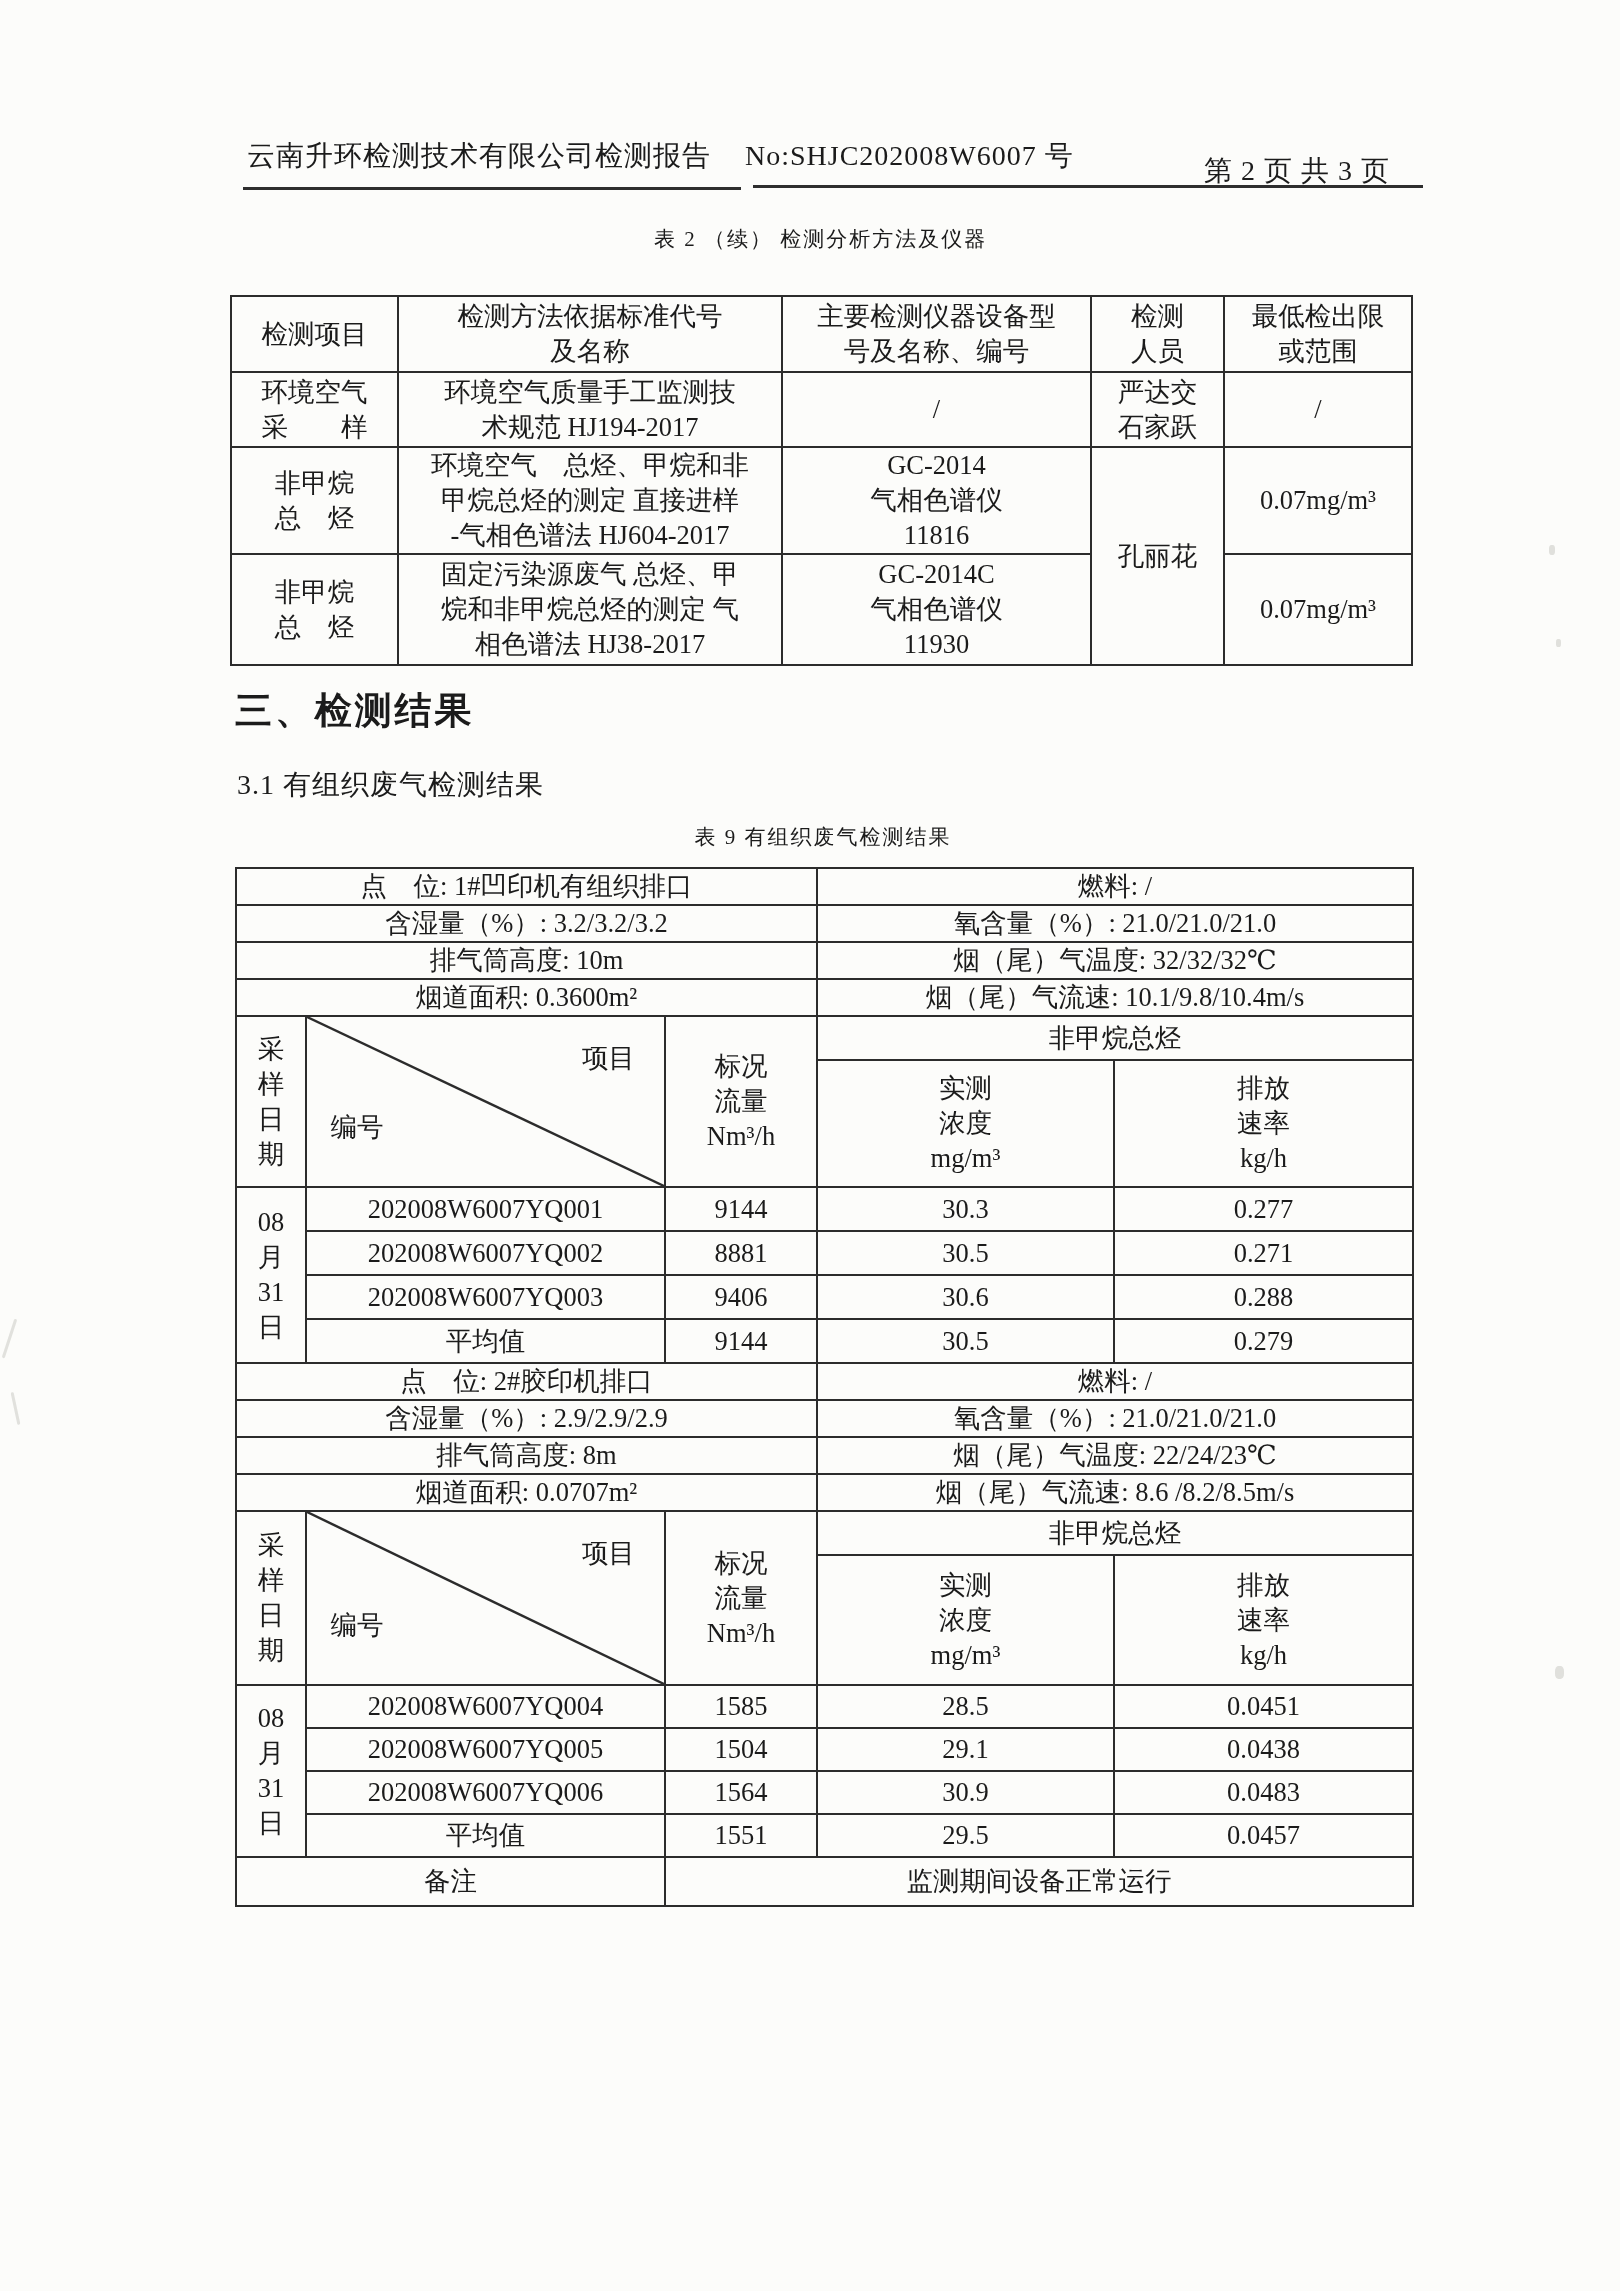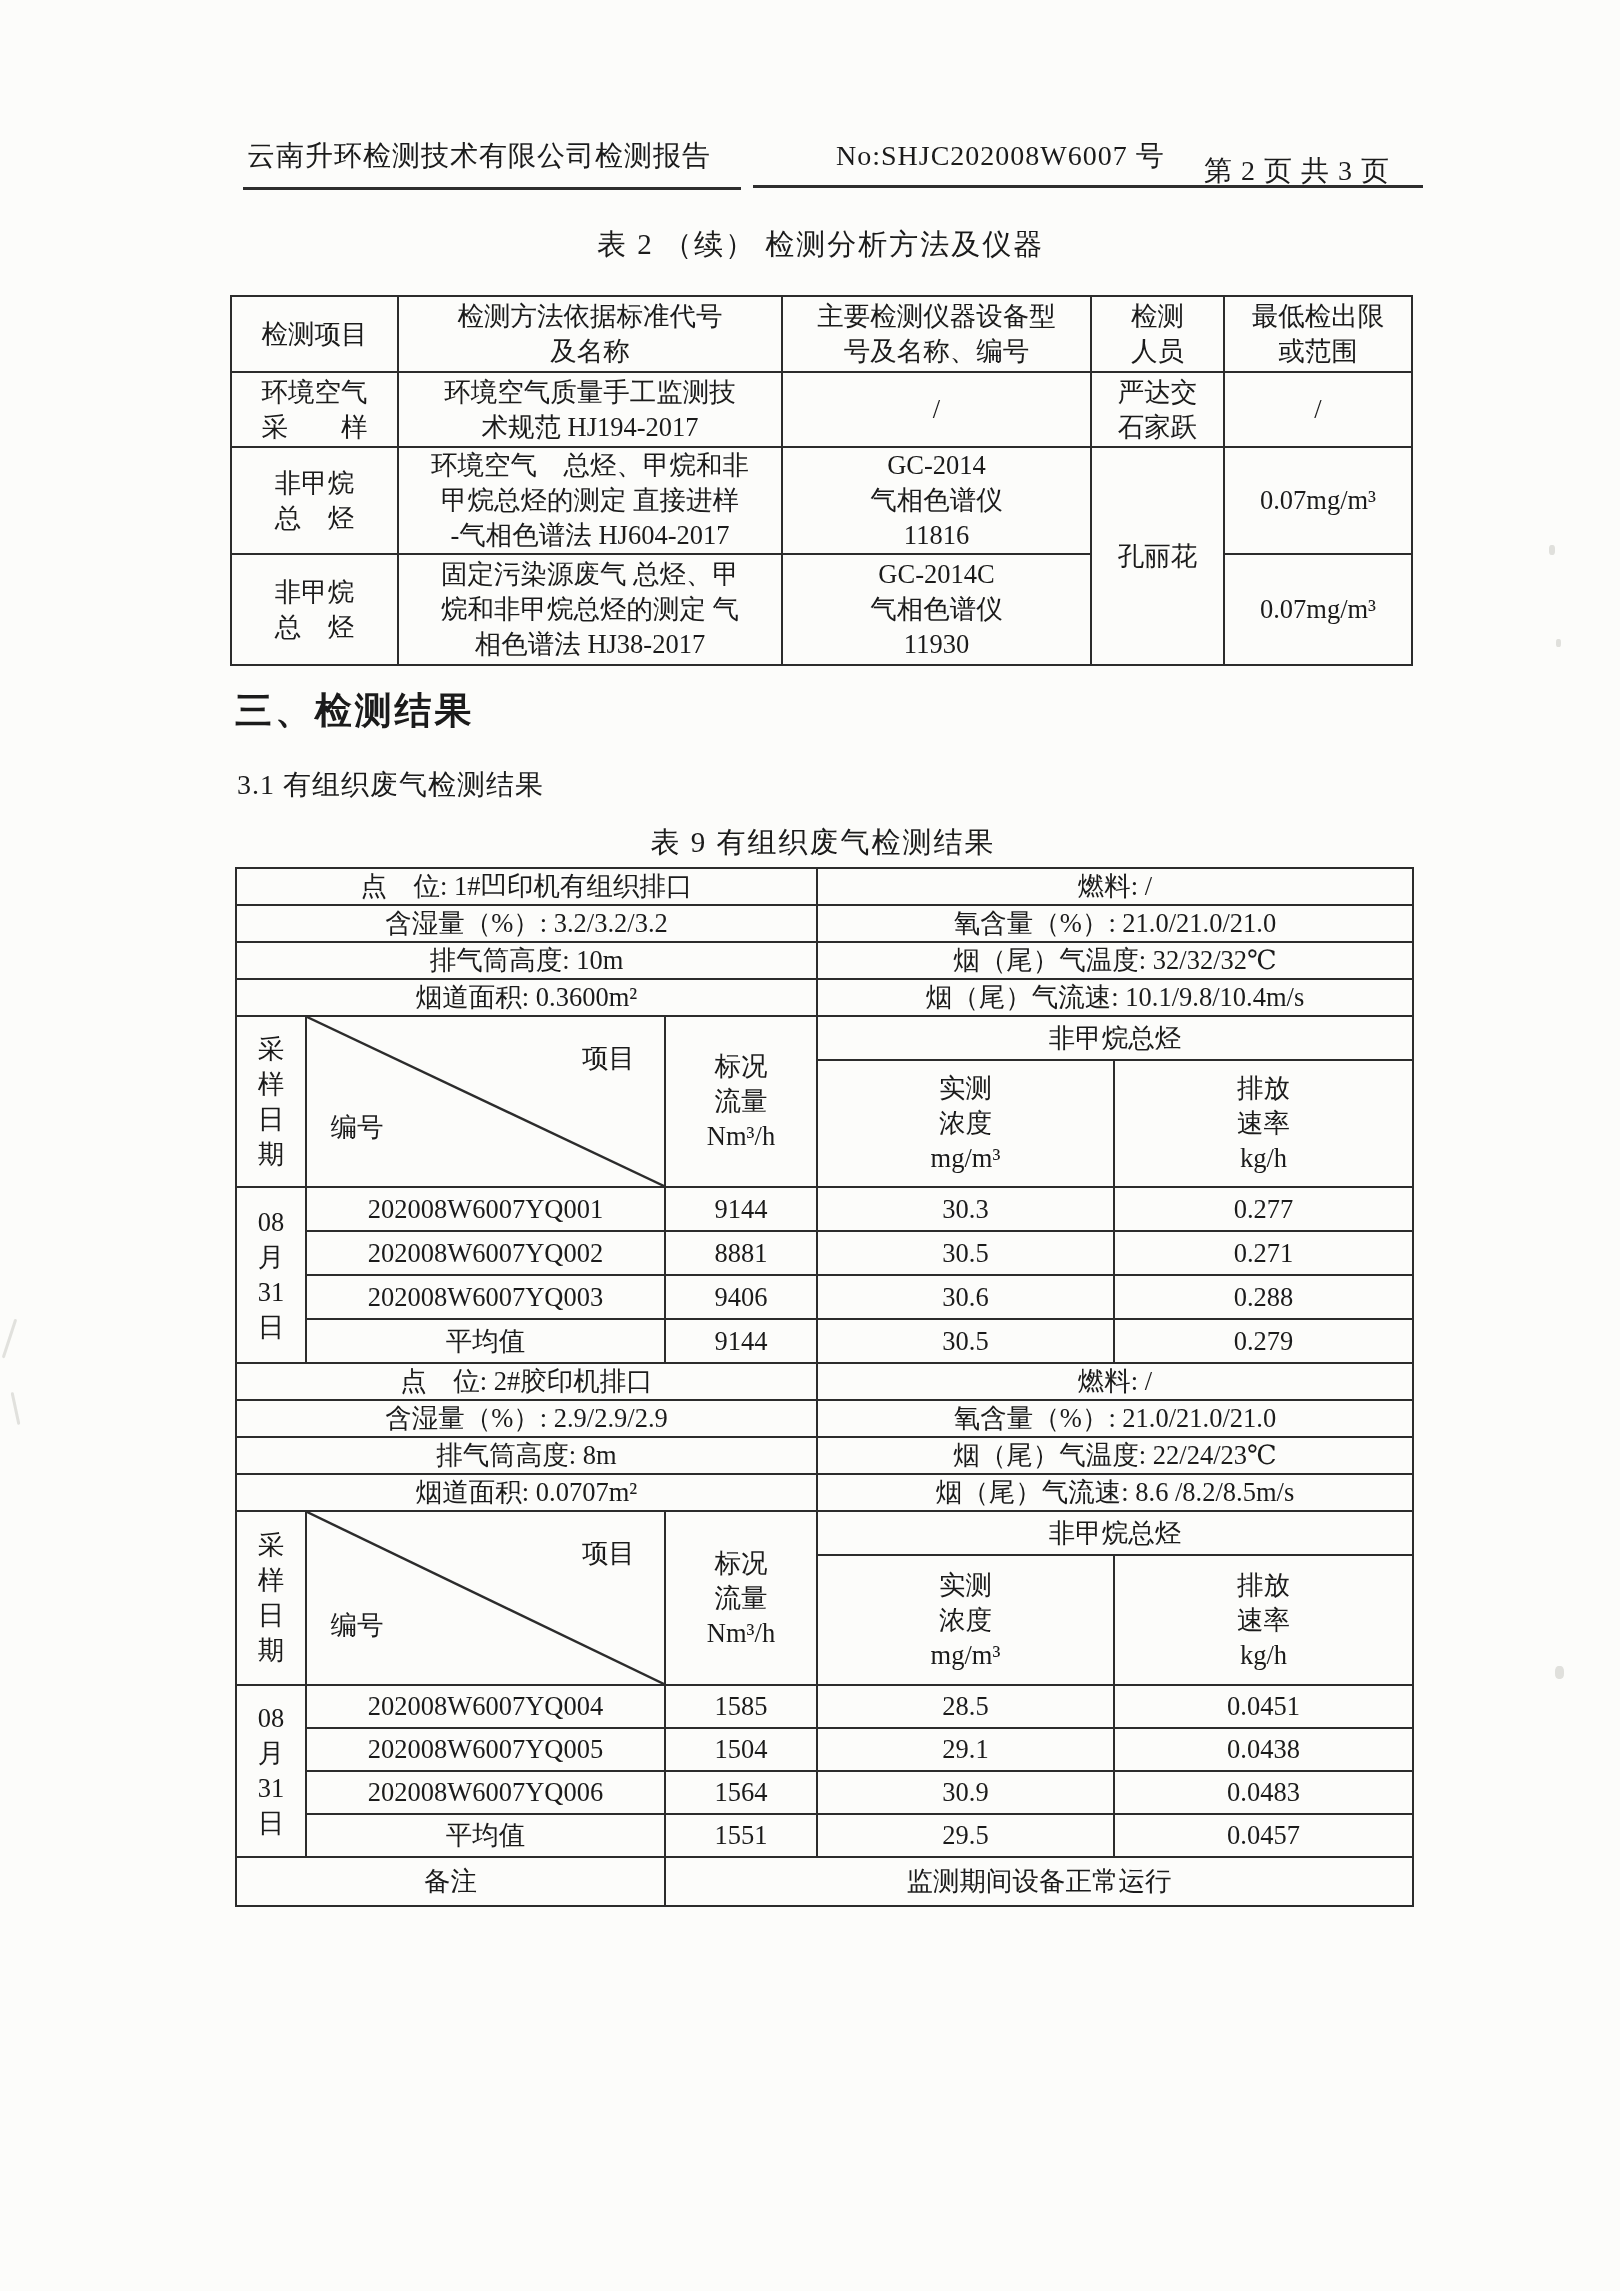--- a/index.html
+++ b/index.html
@@ -8,21 +8,21 @@
     width:1620px; height:2292px;
     margin:0 auto;
     background:#fcfcfa;
     font-family:"Liberation Serif","DejaVu Serif",serif;
     color:#1b1b1b;
     overflow:hidden;
   }
   .abs { position:absolute; }
   .hdr-text { font-size:28px; letter-spacing:1px; white-space:nowrap; }
   .rule { position:absolute; height:2.9px; background:#2e2e2e; }
-  .tbl-title { position:absolute; text-align:center; font-size:29px; letter-spacing:2px; }
+  .tbl-title { position:absolute; text-align:center; font-size:21px; letter-spacing:2px; }
   .sec-head { position:absolute; font-size:37px; font-weight:700; letter-spacing:2.9px; }
   .sub-head { position:absolute; font-size:28px; letter-spacing:1px; }
 
   table.t {
     position:absolute;
     border-collapse:collapse;
     table-layout:fixed;
     border:2.9px solid #262626;
   }
   table.t td {
@@ -55,21 +55,21 @@
 
   .artifact { position:absolute; background:#c9c9c3; border-radius:40%; opacity:.55; }
   .artifact-stroke { position:absolute; width:2.9px; background:#cfcfca; opacity:.6; border-radius:2px; }
 </style>
 </head>
 <body>
 
 <div class="page">
 
   <div class="abs hdr-text" style="left:247px; top:137px;">云南升环检测技术有限公司检测报告</div>
-  <div class="abs hdr-text" style="left:836px; top:137px;text-align:right;">No:SHJC202008W6007 号</div>
+  <div class="abs hdr-text" style="left:745px; top:137px;text-align:right;">No:SHJC202008W6007 号</div>
   <div class="abs hdr-text" style="left:1204px; top:152px;">第 2 页 共 3 页</div>
   <div class="rule" style="left:243px; top:187px; width:498px;"></div>
   <div class="rule" style="left:753px; top:185px; width:670px;"></div>
 
   <div class="tbl-title" style="left:230px; top:225px; width:1181px;">表 2 （续） 检测分析方法及仪器</div>
 
   <table class="t t2">
     <colgroup>
       <col style="width:167px">
         <col style="width:384px">

